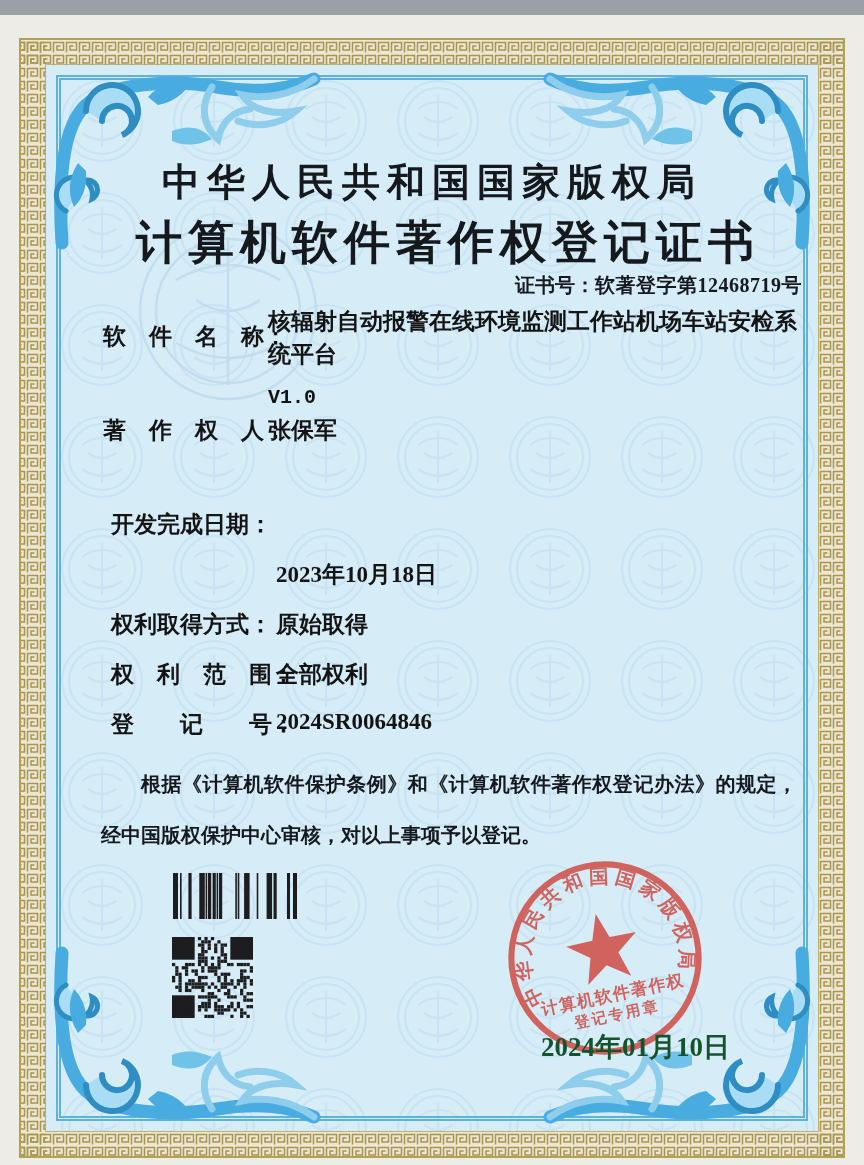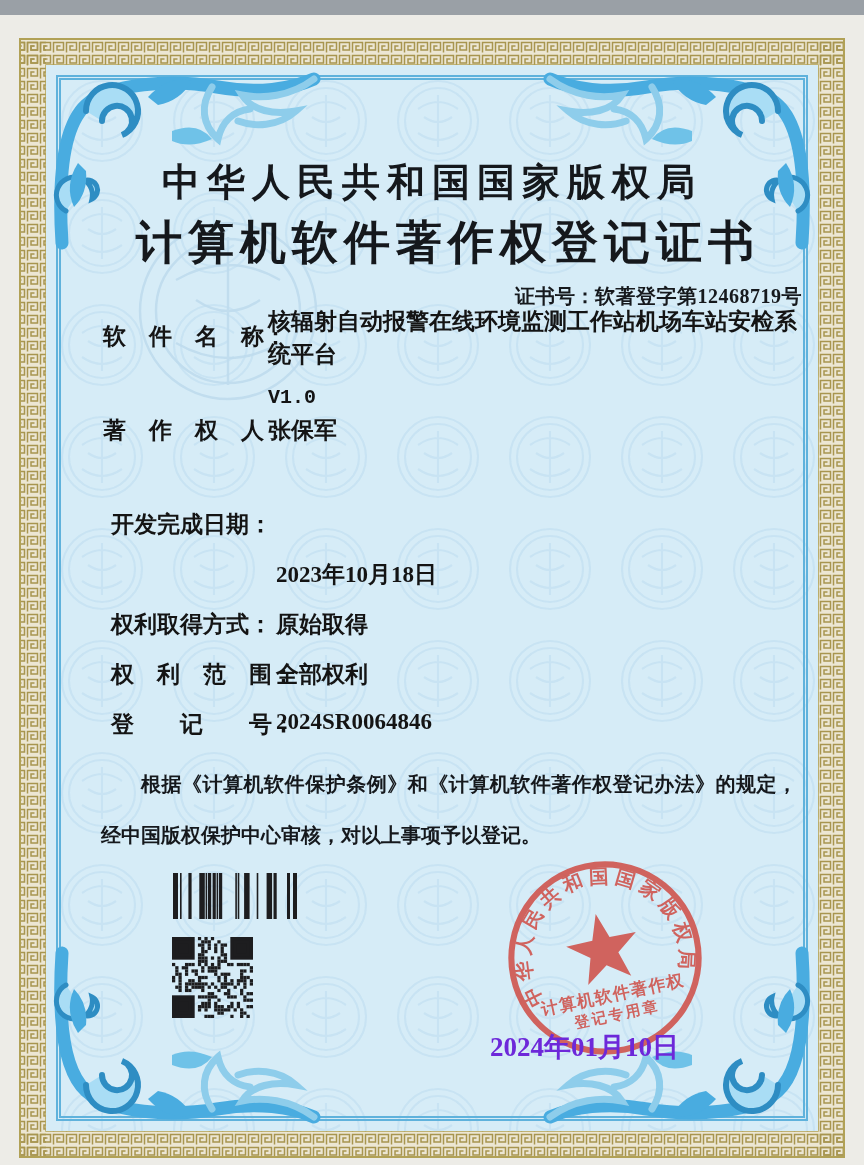--- a/index.html
+++ b/index.html
@@ -13,21 +13,21 @@
   .panel{left:46px; top:50px; width:772px; height:1066px; background:#d6ecf7;}
   .inner-border{left:56px; top:60px; width:752px; height:1046px; border:5px double #5fb2dc; box-sizing:border-box;}
   .flourish{width:270px; height:180px;}
   .fl-tl{left:52px; top:56px;}
   .fl-tr{right:52px; top:56px; transform:scaleX(-1);}
   .fl-bl{left:52px; bottom:55px; transform:scaleY(-1);}
   .fl-br{right:52px; bottom:55px; transform:scale(-1,-1);}
   
   .authority{left:0; top:142px; width:100%; text-align:center; font-size:38px; font-weight:700; letter-spacing:7px; color:#15181c;}
   .cert-title{left:16px; top:197px; width:100%; text-align:center; font-size:46px; font-weight:700; letter-spacing:6px; color:#15181c;}
-  .cert-no{right:62px; top:268px; font-size:20px; font-weight:700; color:#16191d;}
+  .cert-no{right:62px; top:257px; font-size:20px; font-weight:700; color:#16191d;}
   .cert-no .num{letter-spacing:0.5px;}
   
   .row-label{left:103px; font-size:23px; font-weight:700; white-space:pre;}
   .row-value{left:268px; font-size:23px; font-weight:700;}
   .name-label{top:306px;}
   .name-value{top:290px; width:548px; line-height:33px;}
   .name-version{left:268px; top:371px; font-size:20px; font-weight:700; font-family:"Liberation Mono","DejaVu Sans Mono",monospace;}
   .owner-label{top:400px;}
   .owner-value{top:400px;}
   .fields{left:8px; top:494px; width:100%;}
@@ -35,21 +35,21 @@
   .field-row .row-label,.field-row .row-value{position:absolute; top:0;}
   .statement{left:101px; top:744px; width:696px; font-size:20px; font-weight:700;
     line-height:51px; text-indent:2em; text-align:justify; color:#15181c;}
   
   .barcode-box{left:173px; top:858px; width:124px; height:46px;}
   .qr-box{left:172px; top:922px; width:81px; height:81px;}
   .barcode-box svg,.qr-box svg{display:block; width:100%; height:100%;}
   .barcode-box rect,.qr-box rect{fill:#1d1d1f;}
   
   .seal{left:502px; top:840px; width:206px; height:206px; opacity:.84;}
-  .issue-date{left:490px; top:1014px; width:240px; text-align:left; font-size:27px; font-weight:700; color:#6d28d9;}
+  .issue-date{left:490px; top:1014px; width:240px; text-align:right; font-size:27px; font-weight:700; color:#14532d;}
 </style>
 </head>
 <body>
 
 <div class="certificate">
 
   <svg class="abs" width="864" height="1165" style="left:0;top:0;">
     <defs>
       <pattern id="meander" width="13" height="13" patternUnits="userSpaceOnUse">
         <path d="M1.5,11.5 V1.5 H11.5 V9 H5 V5 H8.5" fill="none" stroke="#a8954f" stroke-width="1.5"></path>

